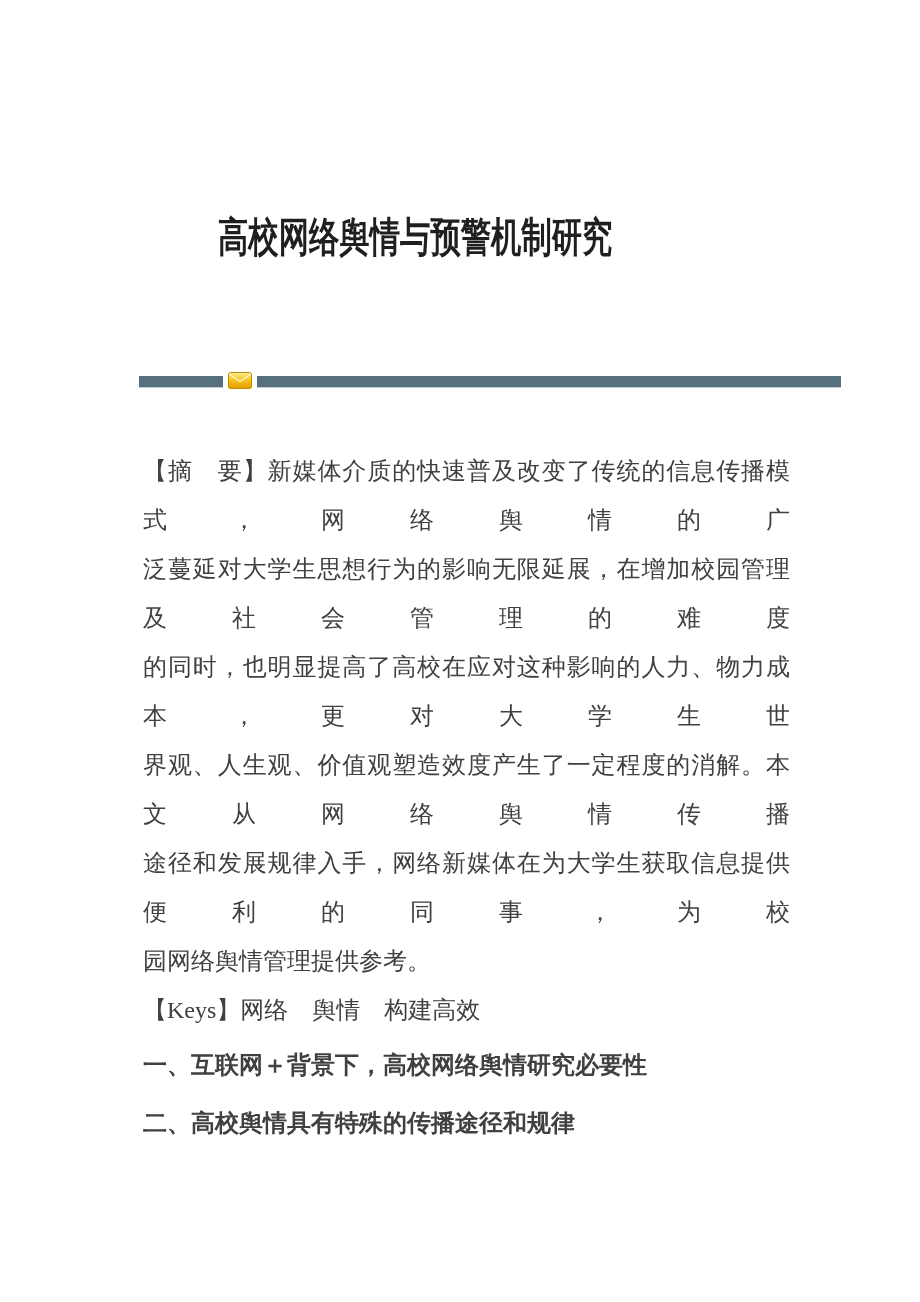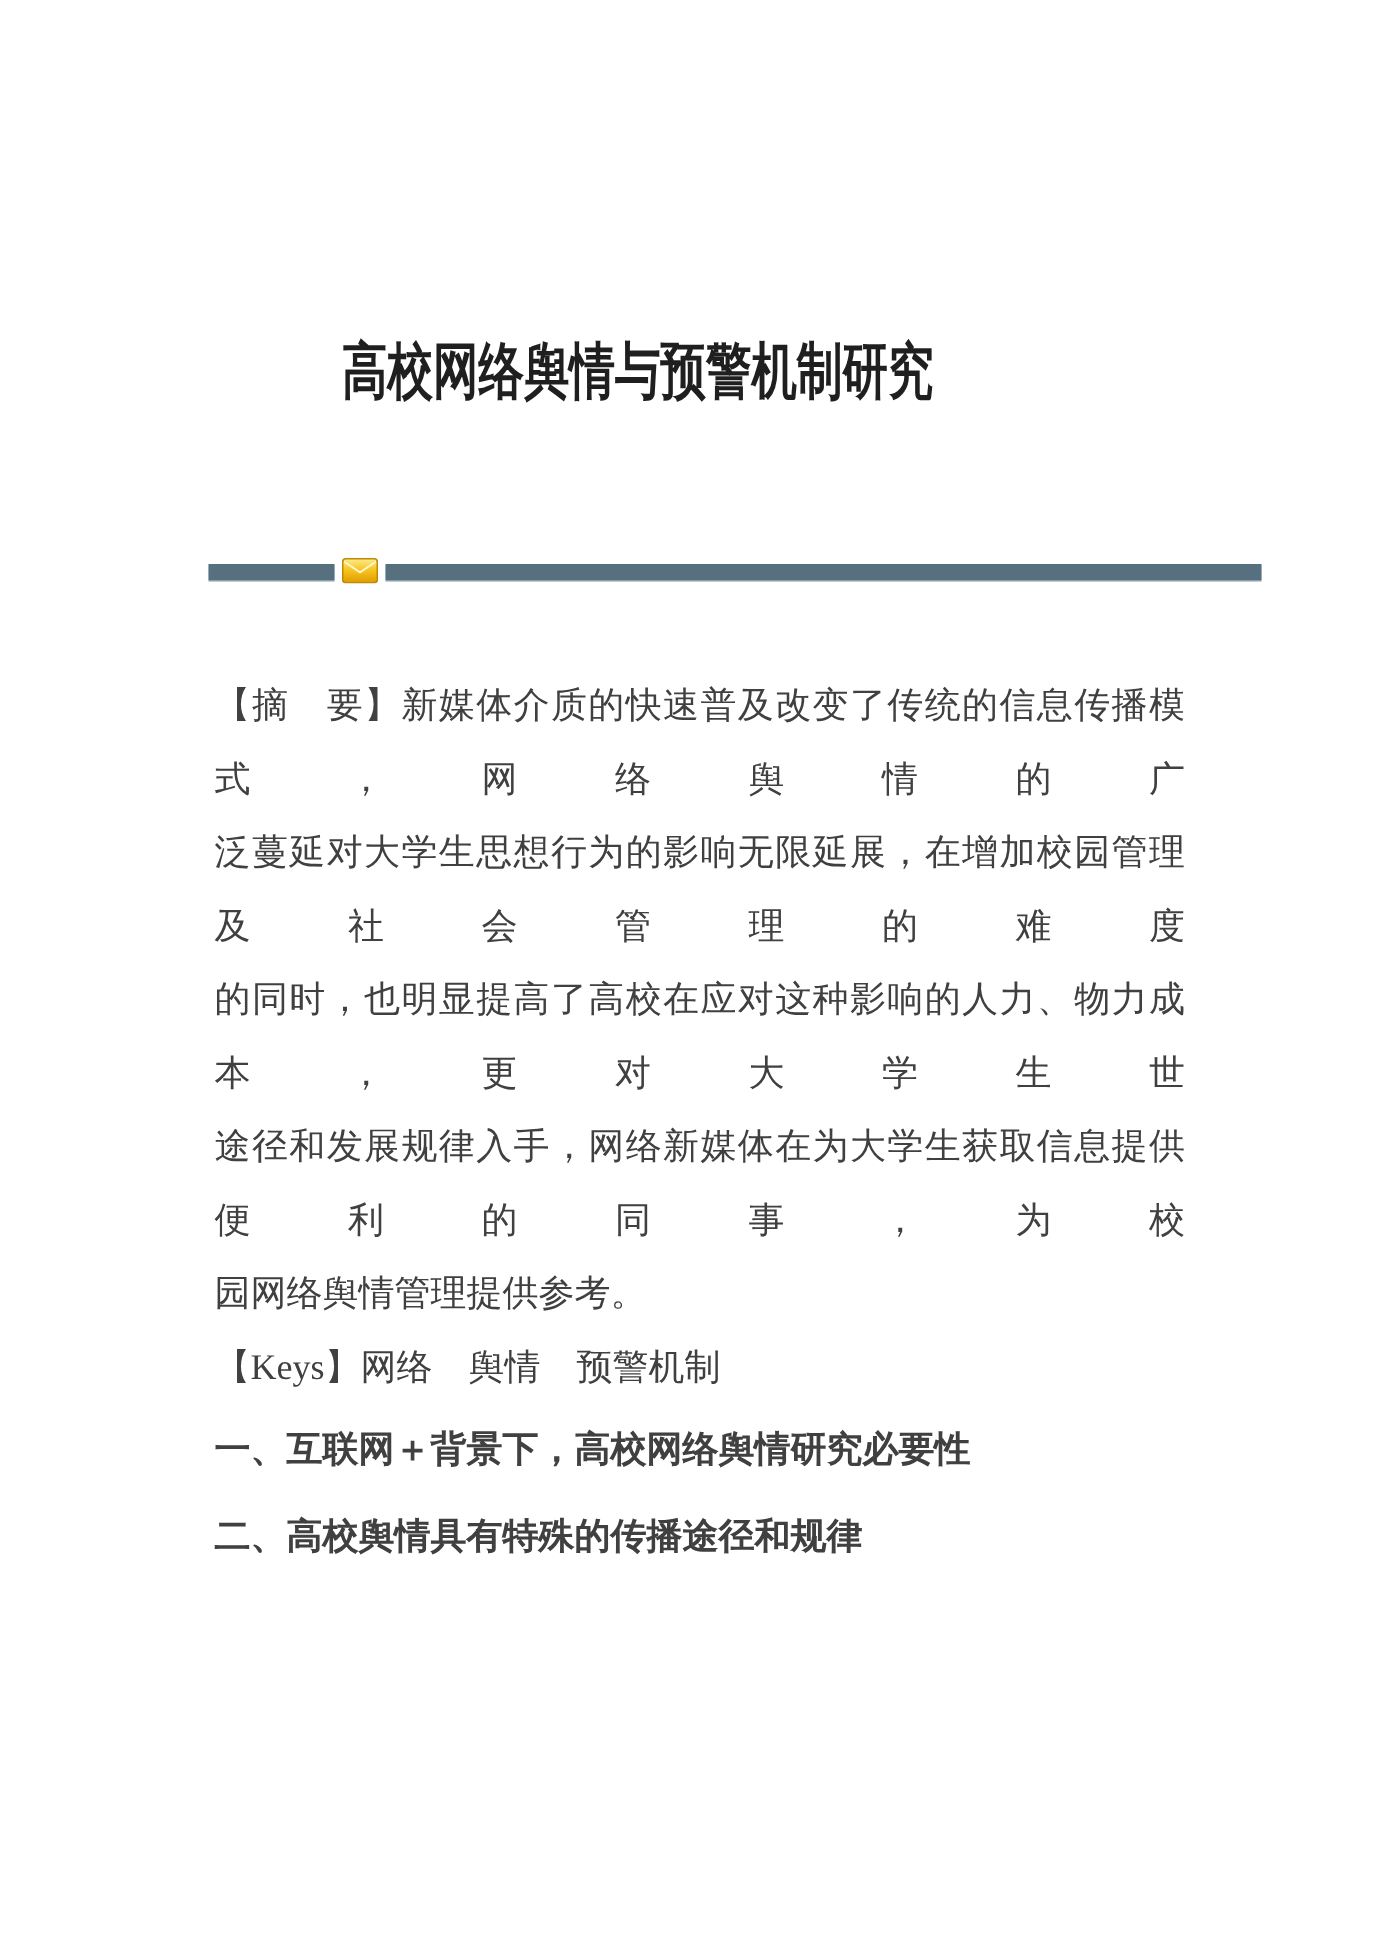--- a/index.html
+++ b/index.html
@@ -12,21 +12,21 @@
     color: #404040;
     overflow: hidden;
   }
   
   .doc-title {
     position: absolute;
     top: 210px;
     left: 143px;
     width: 647px;
     height: 50px;
-    margin: 13px;
+    margin: 3px;
     font-size: 41px;
     line-height: 48px;
     font-weight: bold;
     color: #1f1f1f;
     white-space: nowrap;
   }
   .title-inner {
     display: inline-block;
     transform: scaleX(0.74);
     transform-origin: 0 50%;
@@ -85,25 +85,26 @@
     </span>
     <span class="seg seg-right"></span>
   </div>
 
   <div class="content">
 
     <div class="para">
         <div class="tline fill">【摘　要】新媒体介质的快速普及改变了传统的信息传播模式，网络舆情的广</div>
         <div class="tline fill">泛蔓延对大学生思想行为的影响无限延展，在增加校园管理及社会管理的难度</div>
         <div class="tline fill">的同时，也明显提高了高校在应对这种影响的人力、物力成本，更对大学生世</div>
+        <div class="tline fill">界观、人生观、价值观塑造效度产生了一定程度的消解。本文从网络舆情传播</div>
         <div class="tline fill">途径和发展规律入手，网络新媒体在为大学生获取信息提供便利的同事，为校</div>
         <div class="tline">园网络舆情管理提供参考。</div>
       </div>
 
-    <div class="tline keys-line">【Keys】网络　舆情　预警机制</div>
+    <div class="tline keys-line">【Keys】网络　舆情　构建高效</div>
 
     <div class="tline sec-heading">一、互联网＋背景下，高校网络舆情研究必要性</div>
 
 
     <div class="tline sec-heading">二、高校舆情具有特殊的传播途径和规律</div>
 
   </div>
 </div>
 
 </body></html>

